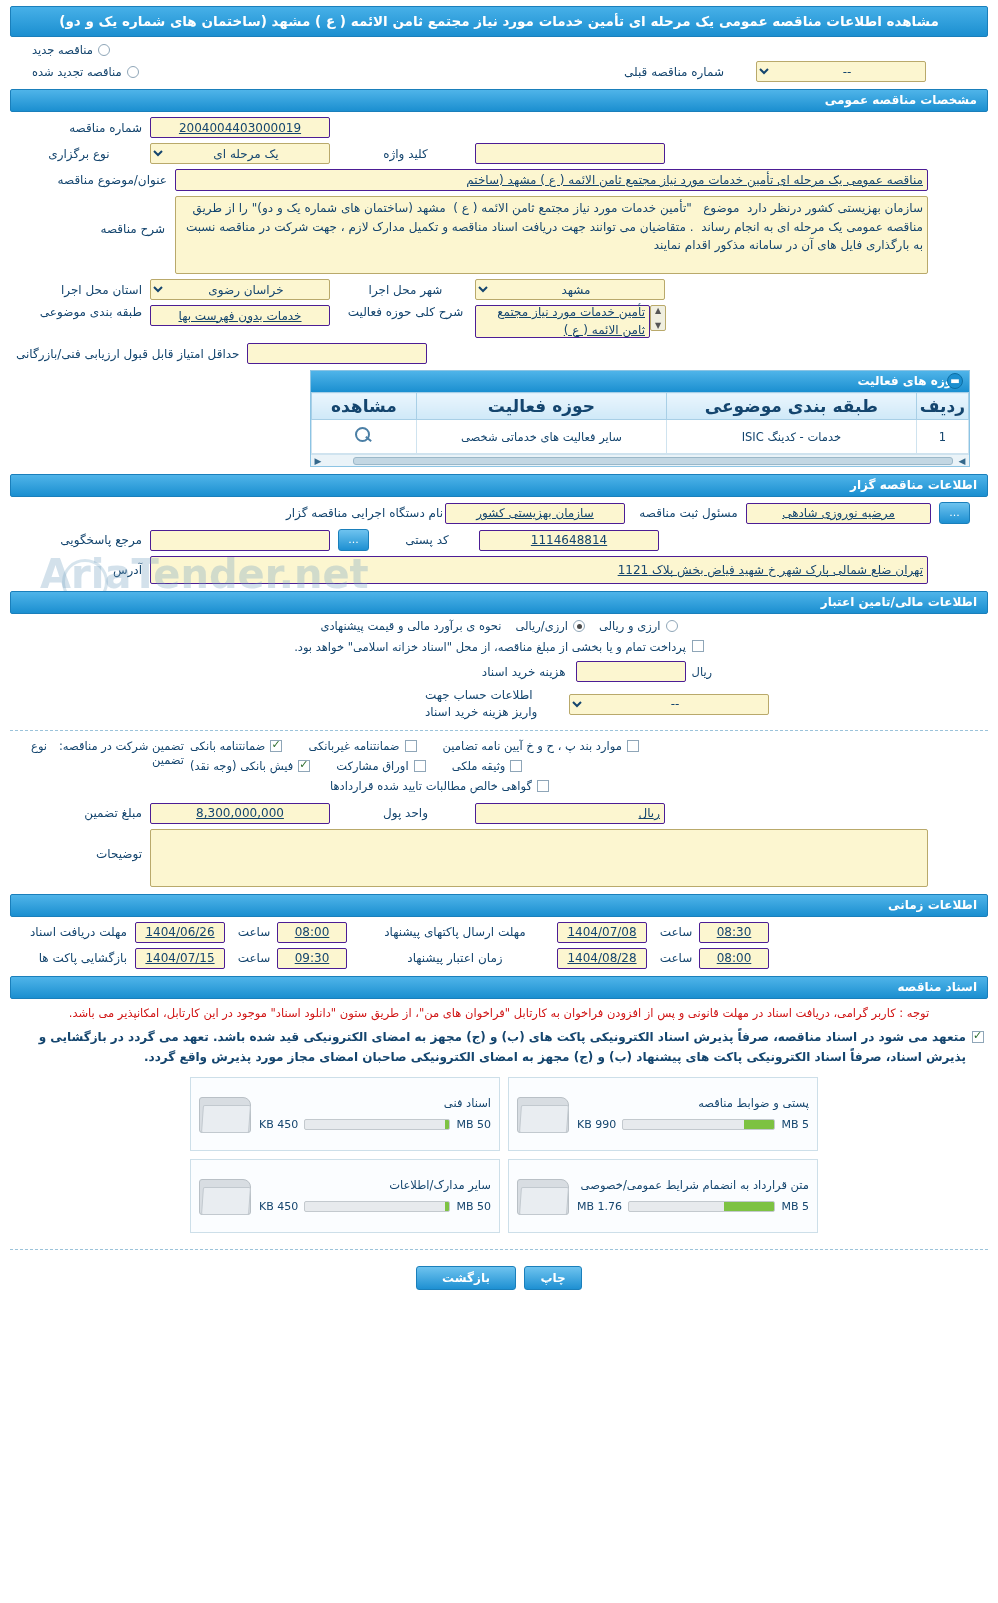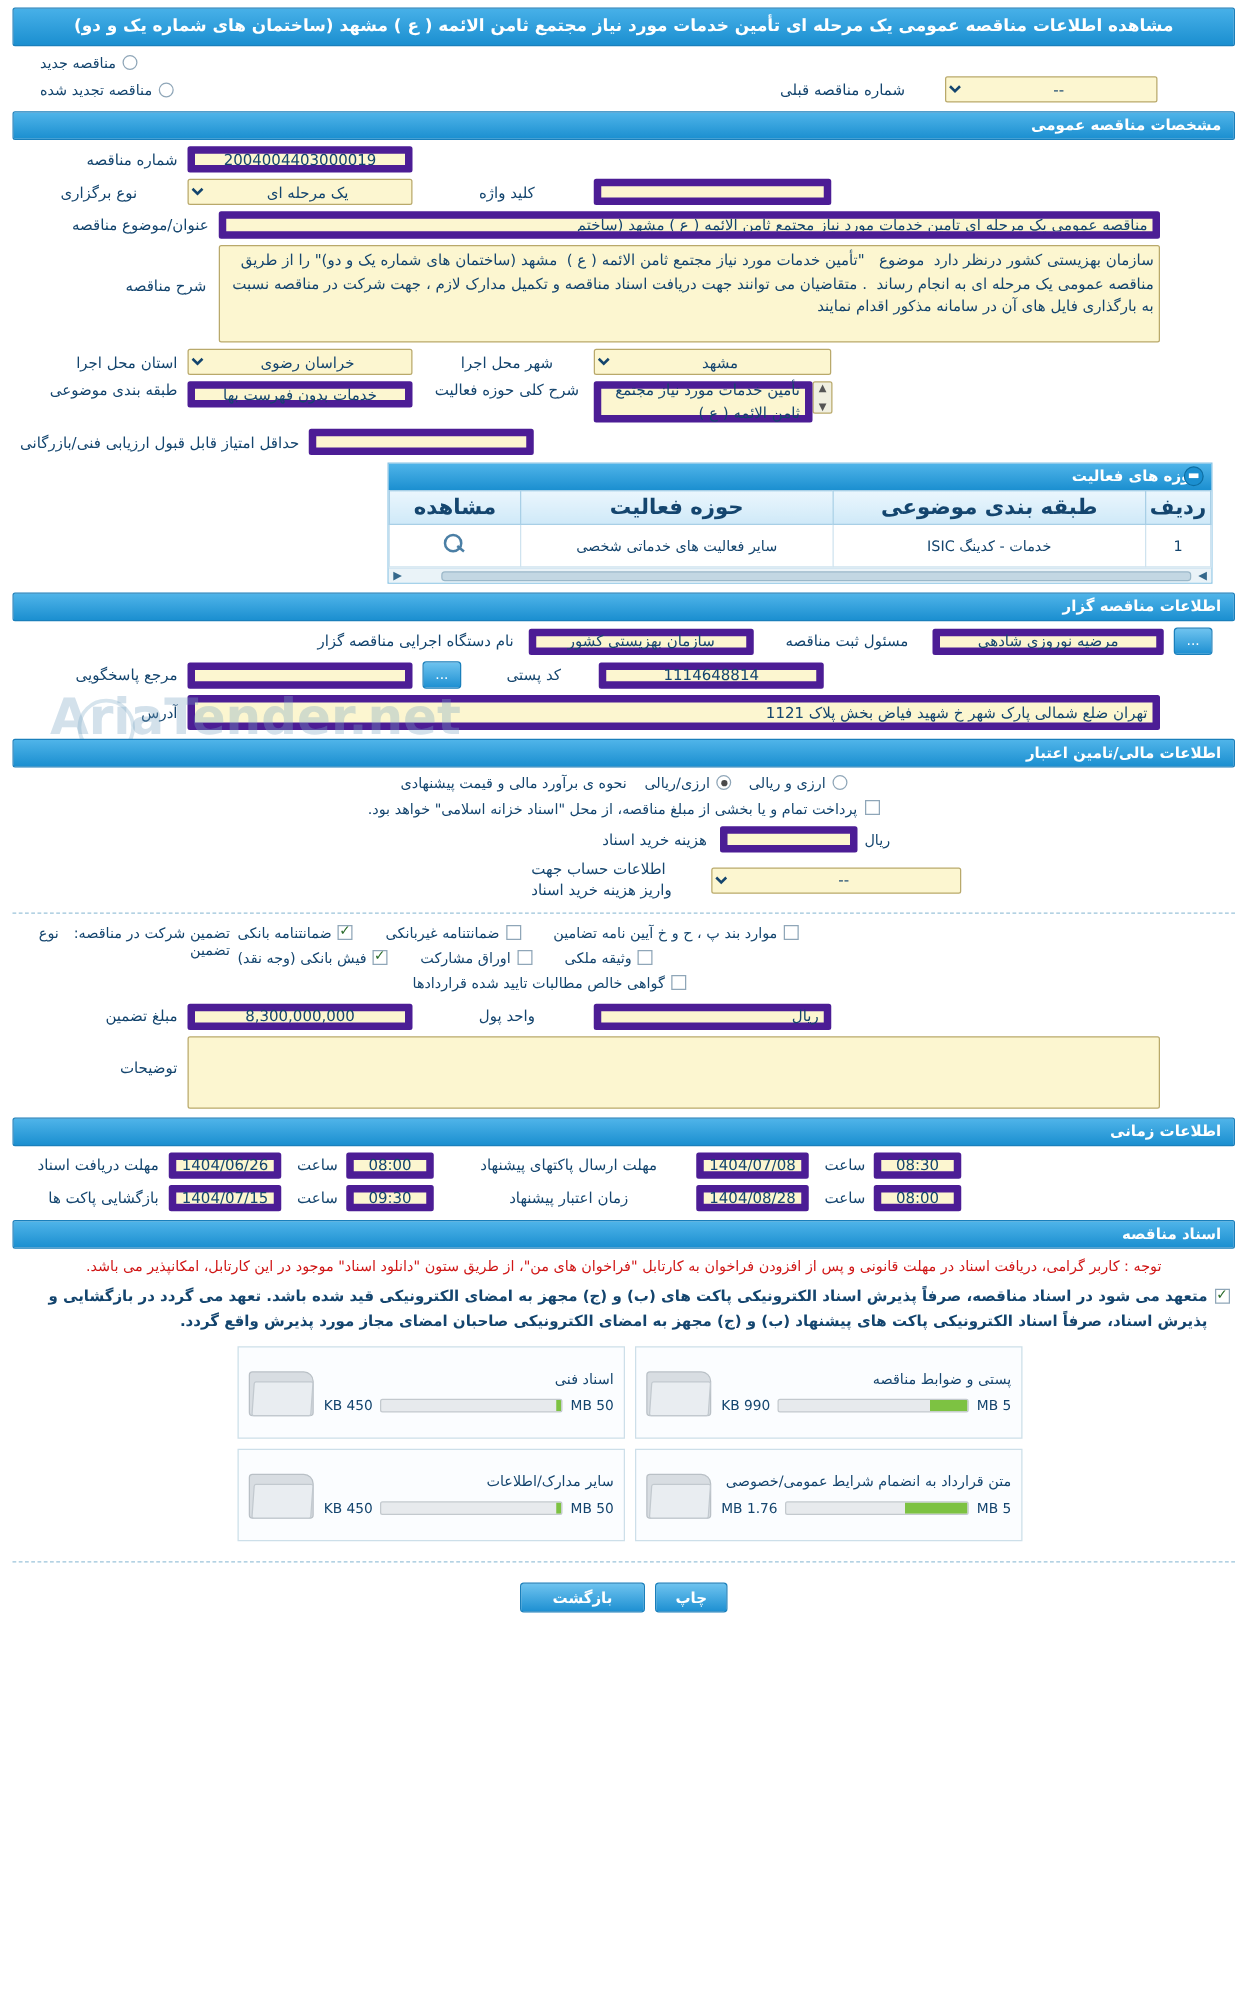--- a/index.html
+++ b/index.html
@@ -49,28 +49,29 @@
     color: #14456e;
     font-size: 12px;
     padding-left: 6px;
     white-space: nowrap;
   }
   .lbl.w120 { width: 140px; }
   .lbl.w160 { width: 165px; }
 
   input.f, .fake-input {
     background: #fcf6d0;
-    border: 6px solid #4c1d95;
+    border: 1px solid #4c1d95;
     height: 21px;
     font-family: "DejaVu Sans", "Liberation Sans", sans-serif;
     font-size: 12px;
     color: #14456e;
     padding: 0 4px;
     text-align: center;
     border-radius: 2px;
+    text-decoration: underline;
   }
   .fake-input { display: flex; align-items: center; justify-content: center; }
   .fake-input.right { justify-content: flex-start; text-align: right; }
 
   select.f {
     background: #fcf6d0;
     border: 1px solid #b9a96b;
     height: 21px;
     font-size: 12px;
     color: #14456e;
@@ -367,23 +368,23 @@
 
   <div class="sec-head">
     <span class="hdr-txt">اطلاعات مناقصه گزار</span>
   </div>
 
   <div class="row">
     <div style="width:18px;"></div>
     <div class="btn3">...</div>
     <div style="width:8px;"></div>
     <div class="fake-input" style="width:185px;">مرضیه نوروزی شادهی</div>
-    <span class="lbl" style="width:143px; text-align:center;">مسئول ثبت مناقصه</span>
+    <span class="lbl" style="width:121px; text-align:center;">مسئول ثبت مناقصه</span>
     <div class="fake-input" style="width:180px;">سازمان بهزیستی کشور</div>
-    <span class="lbl" style="width:200px; padding-right:12px;">نام دستگاه اجرایی مناقصه گزار</span>
+    <span class="lbl" style="width:200px; padding-right:2px;">نام دستگاه اجرایی مناقصه گزار</span>
   </div>
 
   <div class="row">
     <div style="flex:1;"></div>
     <div class="fake-input" style="width:180px;">1114648814</div>
     <span class="lbl" style="width:110px; text-align:center;">کد پستی</span>
     <div class="btn3" style="margin-left:8px;">...</div>
     <input class="f" style="width: 180px;" value="">
     <span class="lbl w120" style="text-align:right; padding-right:8px;">مرجع پاسخگویی</span>
   </div>

